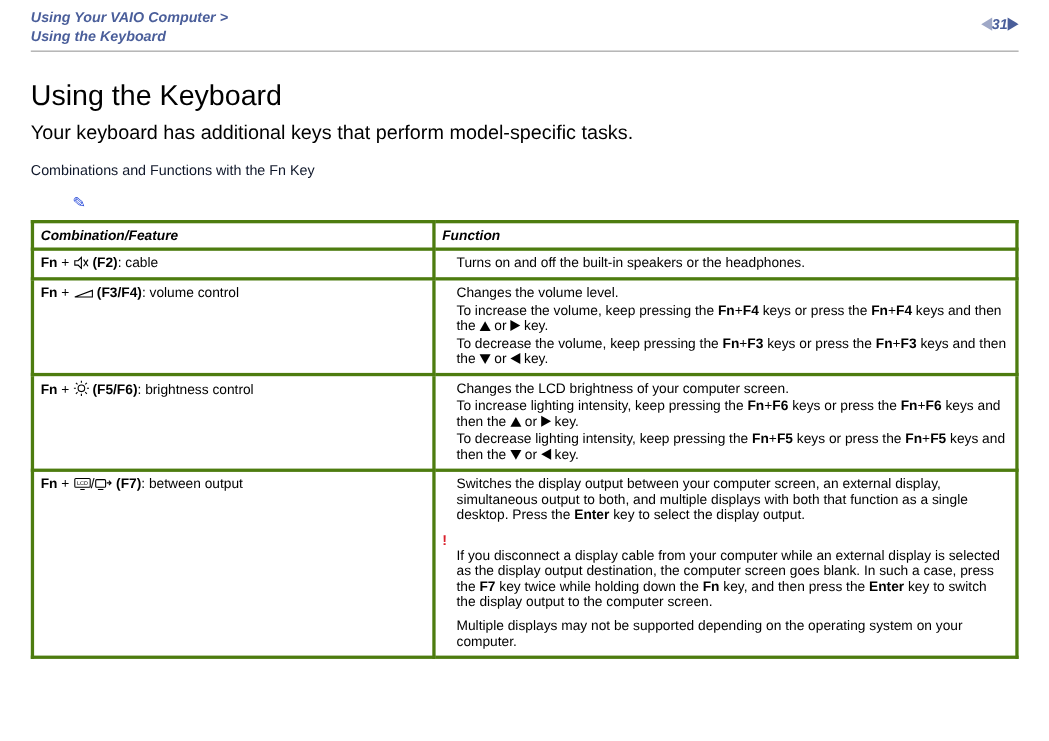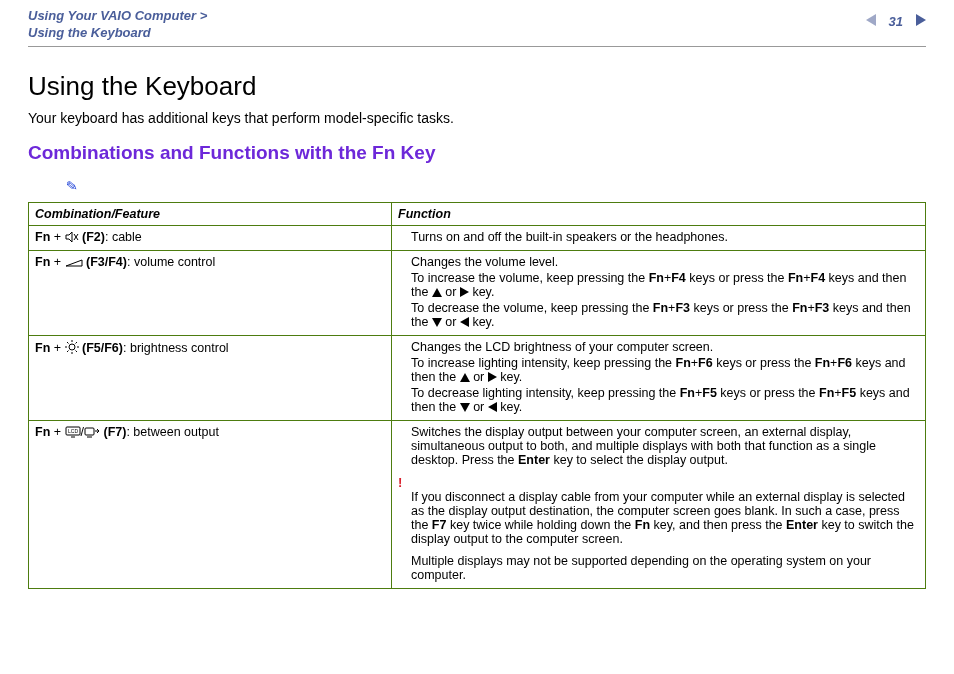--- a/index.html
+++ b/index.html
@@ -27,21 +27,22 @@
   }
   .breadcrumb {
     color: #4a5e9a;
     font-style: italic;
     font-weight: bold;
     font-size: 13px;
     line-height: 1.3;
   }
   .pager {
     display: flex;
-    gap: 13px;
+    align-items: center;
+    gap: 0;
     padding-top: 6px;
   }
   .pager .num {
     color: #4a5e9a;
     font-weight: bold;
     font-style: italic;
     font-size: 13px;
   }
   .arrow-left, .arrow-right {
     width: 0;
@@ -60,27 +61,27 @@
     border: 0;
     border-top: 1px solid #999;
     margin: 0 0 24px 0;
   }
   .h1 {
     font-size: 26px;
     font-weight: normal;
     margin: 18px 0 8px 0;
   }
   .intro {
-    font-size: 14px;
+    font-size: 18px;
     margin: 0 0 16px 0;
   }
   .h2 {
-    font-size: 19px;
-    font-weight: bold;
-    color: #6d28d9;
+    font-size: 13px;
+    font-weight: normal;
+    color: #0f172a;
     margin: 0 0 14px 0;
   }
   .note-row {
     display: flex;
     align-items: flex-start;
     gap: 6px;
     font-size: 12.5px;
     margin: 0 0 10px 38px;
   }
   .note-icon {
@@ -90,21 +91,21 @@
     transform: translateY(1px) rotate(-6deg);
     margin-right: 0;
   }
   table.fn {
     width: 100%;
     border-collapse: collapse;
     font-size: 12.5px;
     margin-top: 2px;
   }
   table.fn th, table.fn td {
-    border: 1px solid #4d7c0f;
+    border: 3px solid #4d7c0f;
     vertical-align: top;
     padding: 4px 6px;
     text-align: left;
   }
   table.fn th {
     font-weight: bold;
     font-style: italic;
   }
   table.fn td.col-a {
     width: 350px;

